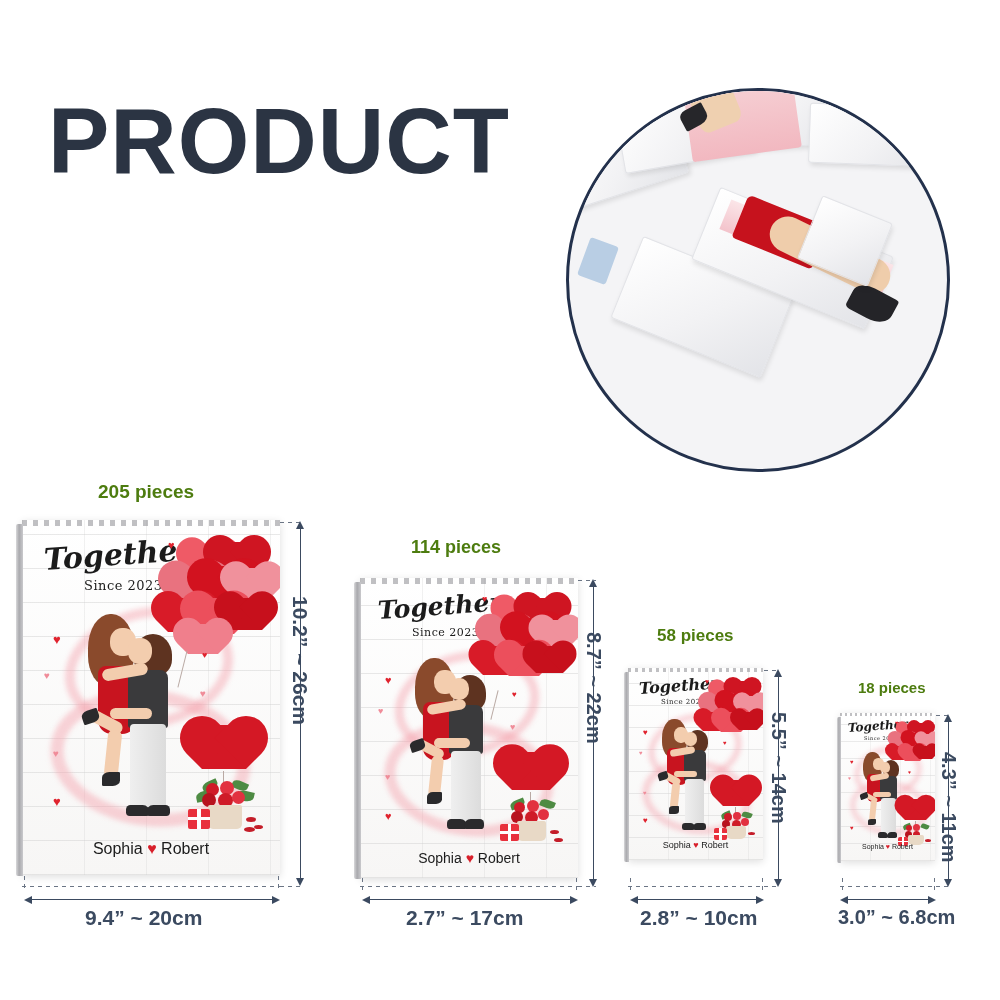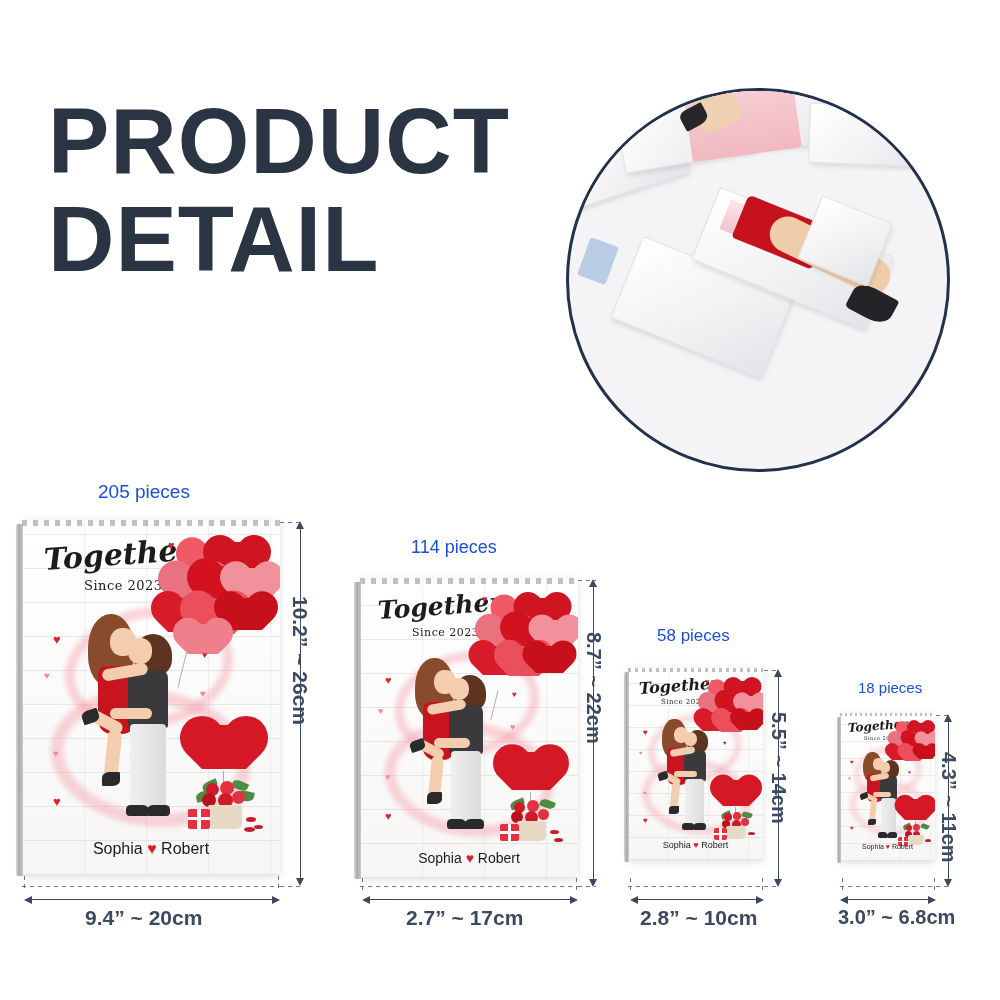--- a/index.html
+++ b/index.html
@@ -27,21 +27,21 @@
     background:#f4f4f6;
   }
   #photo-circle .ph{position:absolute;}
   .blk{background:linear-gradient(135deg,#ffffff 0%,#f2f2f4 55%,#e3e4e8 100%);
        border:1px solid #e2e3e7;border-radius:3px;box-shadow:2px 3px 5px rgba(0,0,0,.10);}
 
   
   .panel-group{position:absolute;}
   .pieces-label{
     position:absolute;white-space:nowrap;
-    color:#1d4ed8;font-weight:normal;font-family:"Liberation Sans",sans-serif;
+    color:#4d7c0f;font-weight:bold;font-family:"Liberation Sans",sans-serif;
   }
   .panel-wrap{position:absolute;}
   .panel{
     position:absolute;left:0;top:0;
     background:#fdfcfb;overflow:hidden;
     box-shadow:0 2px 8px rgba(0,0,0,.13);
   }
   
   .panel-side{
     position:absolute;left:-6px;top:4px;width:7px;
@@ -113,21 +113,20 @@
     font-family:"Liberation Sans",sans-serif;}
   .dim-label.vert{transform:rotate(90deg);transform-origin:left top;}
 </style>
 </head>
 <body>
 
 <div class="stage">
 
   <div id="title-block">
     <div class="line line1">PRODUCT</div>
-    <div class="line line2">DETAIL</div>
   </div>
 
   <div id="photo-circle">
 
     <div class="ph blk" style="left:-10px;top:30px;width:120px;height:70px;transform:rotate(-18deg);"></div>
     <div class="ph blk" style="left:50px;top:8px;width:130px;height:62px;transform:rotate(-10deg);"></div>
     <div class="ph blk" style="left:155px;top:-6px;width:120px;height:60px;transform:rotate(-4deg);"></div>
     <div class="ph blk" style="left:240px;top:14px;width:130px;height:58px;transform:rotate(2deg);"></div>
 
     <div class="ph" style="left:118px;top:-14px;width:110px;height:78px;background:linear-gradient(180deg,#f6d2d6,#f2b8c0);transform:rotate(-8deg);border-radius:3px;"></div>

